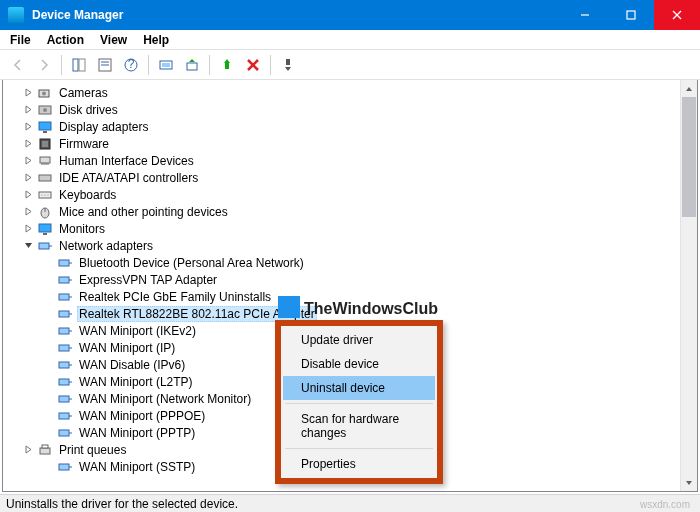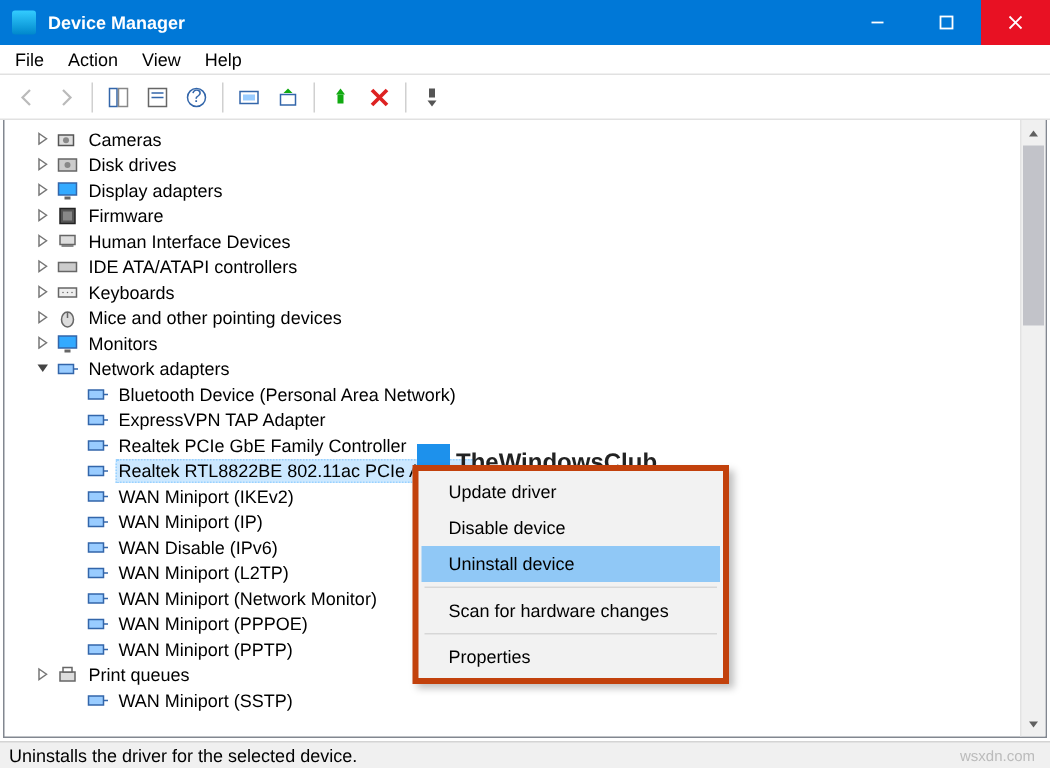--- a/index.html
+++ b/index.html
@@ -8,21 +8,21 @@
 
 .titlebar { background: #0078d7; height: 30px; display: flex; align-items: center; color: #fff; }
 .titlebar .icon { width: 16px; height: 16px; margin: 0 8px; background: linear-gradient(#3cf, #08c); border-radius: 2px; }
 .titlebar .title { flex: 1; color: #fff; font-size: 12px; font-weight: bold; }
 .winbtn { width: 46px; height: 30px; display: flex; align-items: center; justify-content: center; color: #fff; }
 .winbtn.close { background: #e81123; }
 .winbtn svg { width: 10px; height: 10px; stroke: #fff; stroke-width: 1.2; fill: none; }
 
 
 .menubar { height: 20px; display: flex; align-items: center; padding: 0 2px; border-bottom: 1px solid #e1e1e1; }
-.menubar span { padding: 2px 8px; cursor: default; }
+.menubar span { padding: 2px 8px; cursor: default; font-weight: bold; }
 
 
 .toolbar { height: 30px; display: flex; align-items: center; padding: 2px 6px; border-bottom: 1px solid #e1e1e1; gap: 2px; }
 .tbtn { width: 24px; height: 24px; display: flex; align-items: center; justify-content: center; border: 1px solid transparent; border-radius: 2px; }
 .tbtn svg { width: 16px; height: 16px; }
 .tbtn.disabled { opacity: 0.4; }
 .tsep { width: 1px; height: 20px; background: #d0d0d0; margin: 0 3px; }
 
 
 .tree-container { position: absolute; top: 80px; bottom: 20px; left: 0; right: 0; overflow: auto; border: 1px solid #828790; border-top: none; margin: 0 2px 0 2px; background: #fff; }
@@ -40,21 +40,21 @@
 .scrollbar { position: absolute; top: 0; right: 0; bottom: 0; width: 17px; background: #f0f0f0; border-left: 1px solid #e3e3e3; }
 .scrollbar .arrow { height: 17px; display: flex; align-items: center; justify-content: center; }
 .scrollbar .thumb { position: absolute; top: 17px; height: 120px; left: 1px; right: 1px; background: #c2c3c9; }
 
 
 .watermark { position: absolute; left: 278px; top: 296px; display: flex; align-items: flex-end; gap: 4px; pointer-events: none; }
 .watermark .sq { width: 22px; height: 22px; background: #1d91ec; }
 .watermark .txt { font-size: 16px; font-weight: 600; color: #222; }
 
 
-.ctxmenu { position: absolute; left: 275px; top: 310px; width: 211px; background: #f2f2f2; border: 4px solid #c2410c; box-shadow: 3px 3px 5px rgba(0,0,0,0.25); padding: 2px; }
+.ctxmenu { position: absolute; left: 275px; top: 320px; width: 168px; background: #f2f2f2; border: 6px solid #c2410c; box-shadow: 3px 3px 5px rgba(0,0,0,0.25); padding: 2px; }
 .ctxmenu .item { padding: 5px 18px; cursor: default; }
 .ctxmenu .item.highlight { background: #90c8f6; }
 .ctxmenu .item.bold { font-weight: normal; }
 .ctxmenu .sep { height: 1px; background: #d7d7d7; margin: 3px 2px; }
 
 
 .statusbar { position: absolute; bottom: 0; left: 0; right: 0; height: 18px; border-top: 1px solid #d4d4d4; padding: 2px 6px; font-size: 11px; background: #f0f0f0; display: flex; align-items: center; }
 
 
 .site { position: absolute; bottom: 2px; right: 10px; font-size: 10px; color: #bbb; font-family: Arial; }
@@ -324,21 +324,21 @@
         <span class="label">ExpressVPN TAP Adapter</span>
       </div>
     <div class="node l1">
         <span class="twisty"></span>
         <span class="ico">
           <svg viewBox="0 0 16 16">
             <rect x="2" y="5" width="10" height="6" fill="#9cf" stroke="#36a"></rect>
             <line x1="12" y1="8" x2="15" y2="8" stroke="#36a"></line>
           </svg>
         </span>
-        <span class="label">Realtek PCIe GbE Family Controller</span>
+        <span class="label">Realtek PCIe GbE Family Uninstalls</span>
       </div>
     <div class="node l1 selected">
         <span class="twisty"></span>
         <span class="ico">
           <svg viewBox="0 0 16 16">
             <rect x="2" y="5" width="10" height="6" fill="#9cf" stroke="#36a"></rect>
             <line x1="12" y1="8" x2="15" y2="8" stroke="#36a"></line>
           </svg>
         </span>
         <span class="label">Realtek RTL8822BE 802.11ac PCIe Adapter</span>

